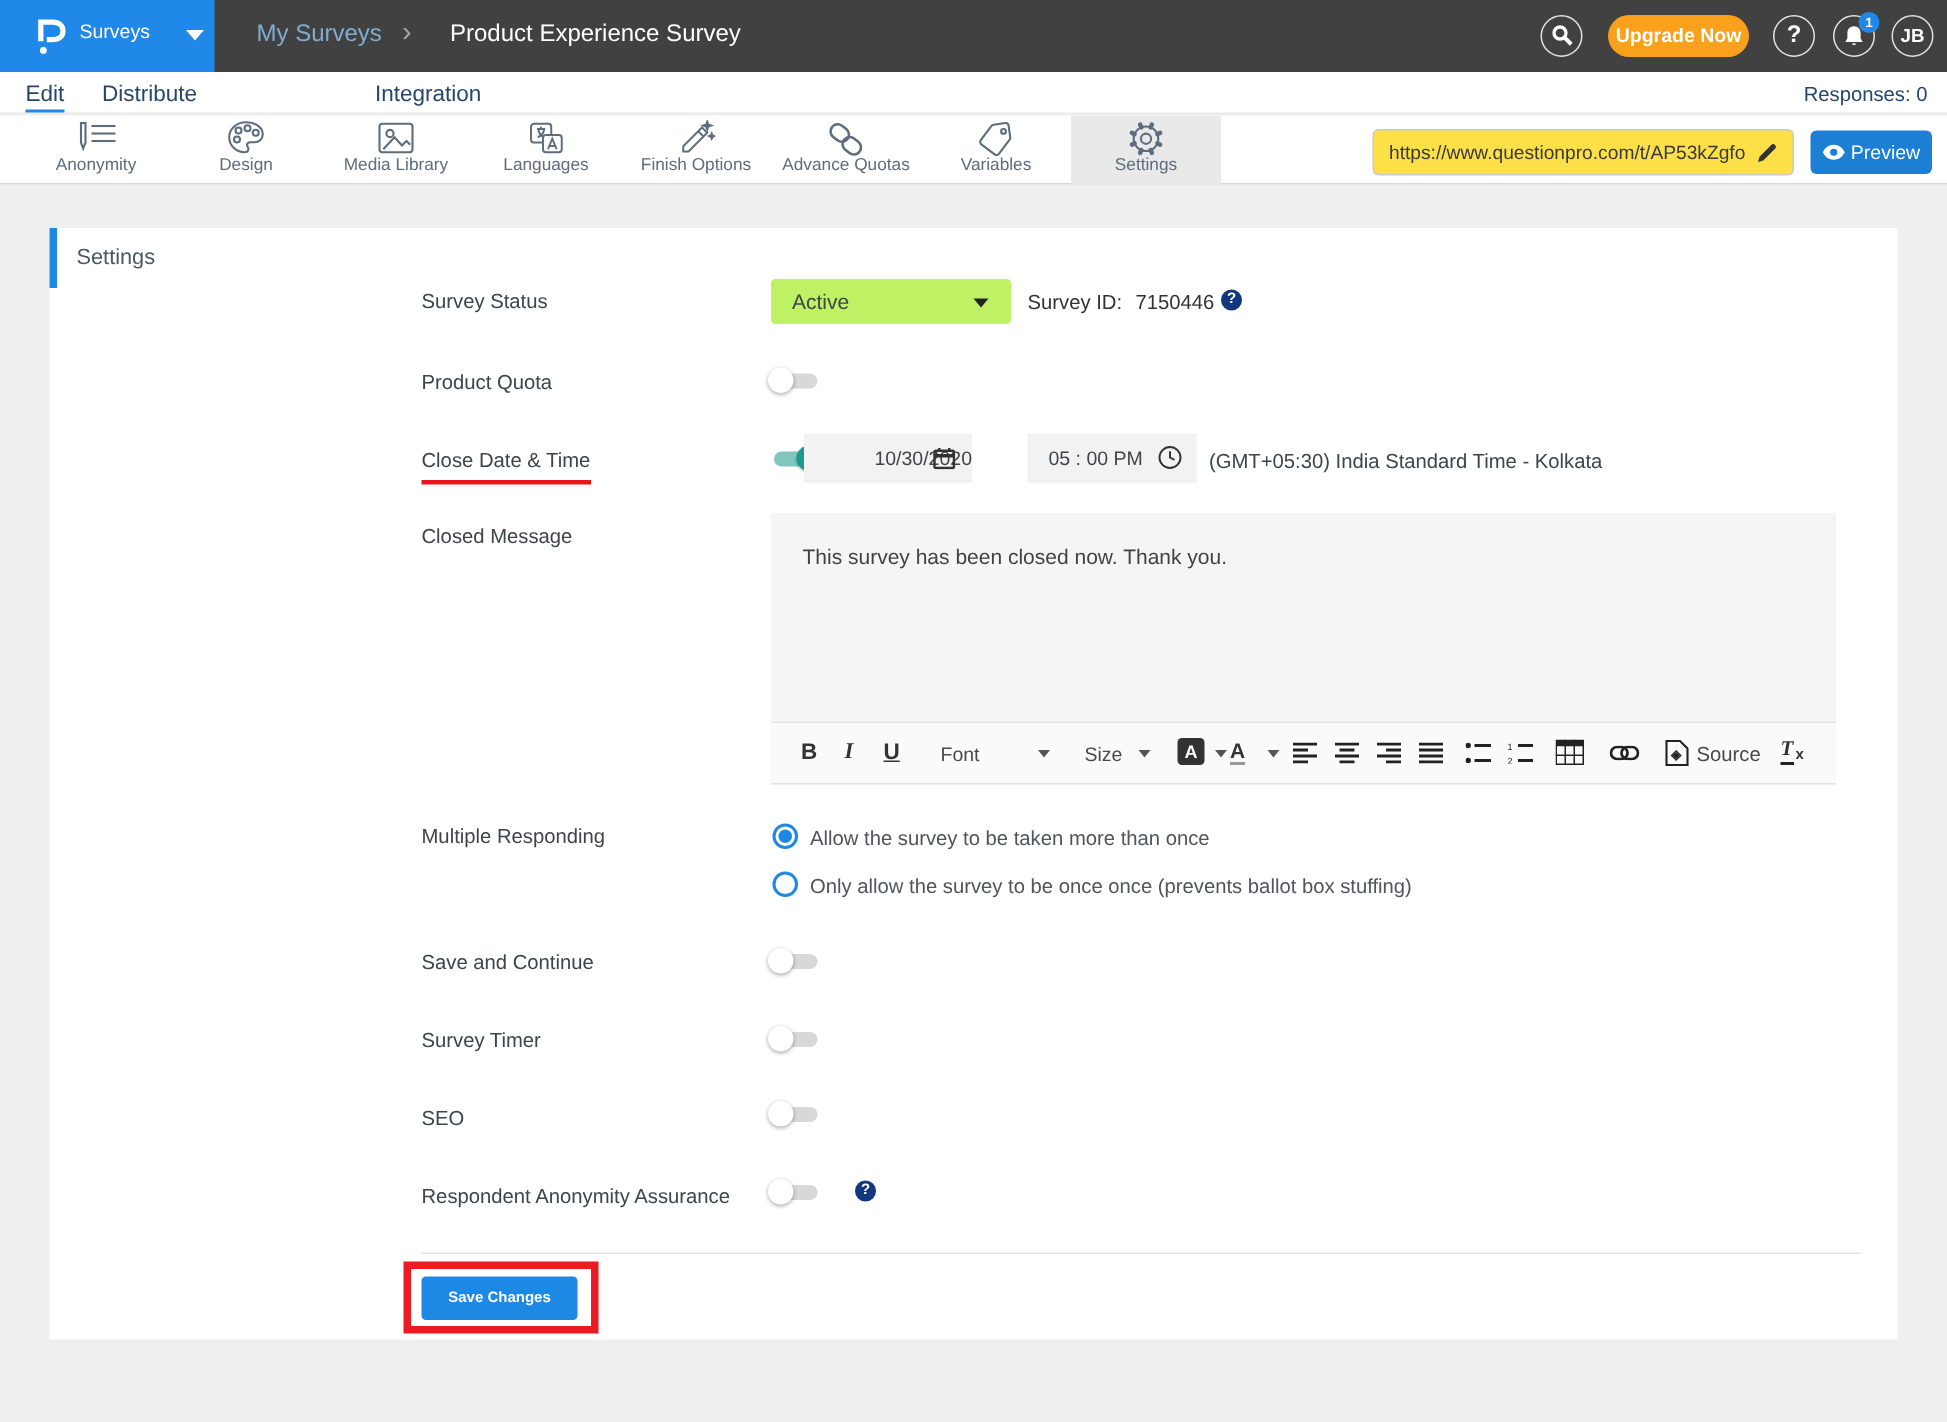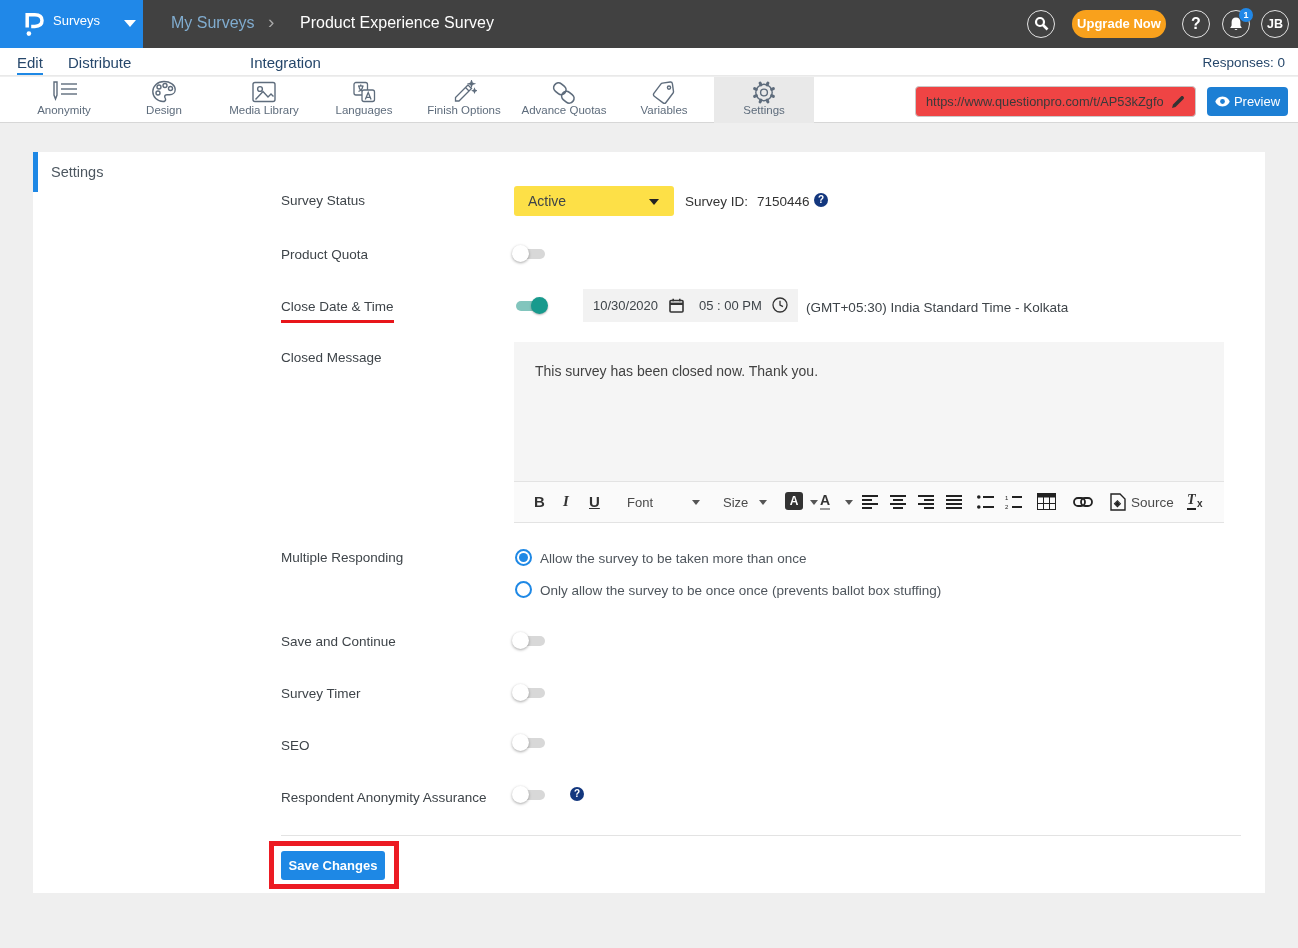--- a/index.html
+++ b/index.html
@@ -24,60 +24,60 @@
   #tabs { position:absolute; top:48px; left:0; width:1298px; height:28px; background:#fff; border-bottom:1px solid #e9e9e9; }
   .tab { position:absolute; top:6px; color:#26476b; font-size:15px; }
   #resp { position:absolute; right:13px; top:7px; color:#26476b; font-size:13.5px; }
 
   
   #tbar { position:absolute; top:77px; left:0; width:1298px; height:46px; background:#fff; border-bottom:1px solid #d7d7d7; }
   .tcell { position:absolute; top:0; width:100px; height:46px; text-align:center; }
   .tcell .lbl { position:absolute; top:27px; width:100%; text-align:center; font-size:11.5px; color:#5e6c7c; }
   .tcell svg { position:absolute; top:3px; left:50%; transform:translateX(-50%); }
   #cell-settings { background:#e9e9e9; }
-  #urlbox { position:absolute; left:915px; top:9px; width:281px; height:31px; background:#ef4444; border:1px solid #c9c9c9; border-radius:4px; font-size:12.8px; color:#3a3a3a; line-height:29px; padding:0 30px 0 10px; white-space:nowrap; overflow:hidden; }
+  #urlbox { position:absolute; left:915px; top:9px; width:281px; height:31px; background:#fde047; border:1px solid #c9c9c9; border-radius:4px; font-size:12.8px; color:#3a3a3a; line-height:29px; padding:0 30px 0 10px; white-space:nowrap; overflow:hidden; }
   #preview { position:absolute; left:1207px; top:10px; width:81px; height:29px; background:#1d7fd4; border-radius:4px; color:#fff; font-size:13px; font-weight:normal; text-align:center; line-height:29px; }
 
   
   #card { position:absolute; left:33px; top:152px; width:1232px; height:741px; background:#fff; }
   #side-active { position:absolute; left:0; top:0; width:200px; height:40px; background:#fff; border-left:5px solid #1e88e5; color:#4d5760; font-size:14.5px; line-height:40px; padding-left:13px; }
   #side-rest { position:absolute; left:0; top:40px; width:200px; height:701px; background:#f0f0f0; color:#5e6871; font-size:14.5px; }
   .side-item { padding-left:18px; height:40px; line-height:40px; }
 
   .flabel { position:absolute; left:248px; font-size:13.5px; color:#3e4449; }
   
   .tog { position:absolute; width:34px; height:20px; }
   .tog .track { position:absolute; left:2px; top:5px; width:31px; height:10px; border-radius:5px; background:#d8d8d8; }
   .tog .knob { position:absolute; left:0px; top:1px; width:17px; height:17px; border-radius:50%; background:#fff; box-shadow:0 1px 3px rgba(0,0,0,0.35); }
   .tog.on .track { background:#82c5bd; }
   .tog.on .knob { left:17px; background:#189a8d; box-shadow:0 1px 2px rgba(0,0,0,0.3); }
 
   .qhelp { position:absolute; width:14px; height:14px; border-radius:50%; background:#13377e; color:#fff; font-size:10px; font-weight:bold; text-align:center; line-height:14px; }
 
   
-  #dd { position:absolute; left:481px; top:34px; width:160px; height:30px; background:#fde047; border-radius:3px; font-size:14px; color:#3e4449; line-height:30px; padding-left:14px; }
+  #dd { position:absolute; left:481px; top:34px; width:160px; height:30px; background:#bef264; border-radius:3px; font-size:14px; color:#3e4449; line-height:30px; padding-left:14px; }
   #dd .arr { position:absolute; right:15px; top:13px; width:0; height:0; border-left:5px solid transparent; border-right:5px solid transparent; border-top:6px solid #222; }
 
   .gbox { position:absolute; background:#f2f2f2; font-size:13px; color:#3e4449; }
 
   
   #editor { position:absolute; left:481px; top:190px; width:710px; height:181px; }
   #ed-body { position:absolute; top:0; left:0; width:710px; height:139px; background:#f5f5f5; font-size:14px; color:#424242; padding:21px 0 0 21px; }
   #ed-tools { position:absolute; top:139px; left:0; width:710px; height:42px; background:#fafafa; border-top:1px solid #e3e3e3; border-bottom:1px solid #e3e3e3; }
   .ti { position:absolute; top:0; color:#333; }
   svg.ti { display:block; }
 
   
   .radio { position:absolute; width:17px; height:17px; border:2px solid #1e88e5; border-radius:50%; background:#fff; }
   .radio.sel::after { content:""; position:absolute; left:2px; top:2px; width:9px; height:9px; background:#1e88e5; border-radius:50%; }
   .rlabel { position:absolute; font-size:13.5px; color:#4e555c; }
 
   #divider { position:absolute; left:248px; top:683px; width:960px; height:1px; background:#e3e3e3; }
   #redbox { position:absolute; left:236px; top:689px; width:130px; height:48px; border:5px solid #ec1b23; }
-  #savebtn { position:absolute; left:248px; top:699px; width:104px; height:29px; background:#1e88e5; border-radius:3px; color:#fff; font-size:13px; font-weight:bold; text-align:center; line-height:29px; }
+  #savebtn { position:absolute; left:248px; top:699px; width:104px; height:29px; background:#1e88e5; border-radius:3px; color:#fff; font-size:10px; font-weight:bold; text-align:center; line-height:29px; }
 </style>
 </head>
 <body>
 <div id="page">
 
   <div id="hdr">
     <div id="hdr-blue">
       <svg id="logo" width="30" height="30" viewBox="0 0 30 30">
         <path d="M8.2 18.5 L8.2 5.8 L15.8 5.8 C20.8 5.8 23 8.4 23 11.6 C23 14.8 20.8 17.4 15.8 17.4 L12.2 17.4" fill="none" stroke="#fff" stroke-width="3.5"></path>
         <circle cx="9.9" cy="24.6" r="2.3" fill="#fff"></circle>
@@ -237,21 +237,21 @@
     <div class="tog" style="left:479px; top:92px;">
         <div class="track"></div>
         <div class="knob"></div>
       </div>
 
     <div class="flabel" style="top:147px; border-bottom:3px solid #e8151a; padding-bottom:6px;">Close Date &amp; Time</div>
     <div class="tog on" style="left:481px; top:144px;">
         <div class="track"></div>
         <div class="knob"></div>
       </div>
-    <div class="gbox" style="left:550px; top:137px; width:112px; height:33px; line-height:33px; padding-left:10px;">10/30/2020
+    <div class="gbox" style="left:503px; top:137px; width:112px; height:33px; line-height:33px; padding-left:10px;text-align:right;">10/30/2020
       <svg width="15" height="15" viewBox="0 0 15 15" style="position:absolute; right:11px; top:9px;">
           <g fill="none" stroke="#333" stroke-width="1.6">
             <rect x="1" y="2.5" width="13" height="11.5" rx="1"></rect>
             <line x1="1" y1="5.8" x2="14" y2="5.8" stroke-width="2.4"></line>
             <line x1="4.2" y1="0.7" x2="4.2" y2="3.2"></line>
             <line x1="10.8" y1="0.7" x2="10.8" y2="3.2"></line>
           </g>
         </svg>
     </div>
     <div class="gbox" style="left:652px; top:137px; width:113px; height:33px; line-height:33px; padding-left:14px;">05 : 00 PM

